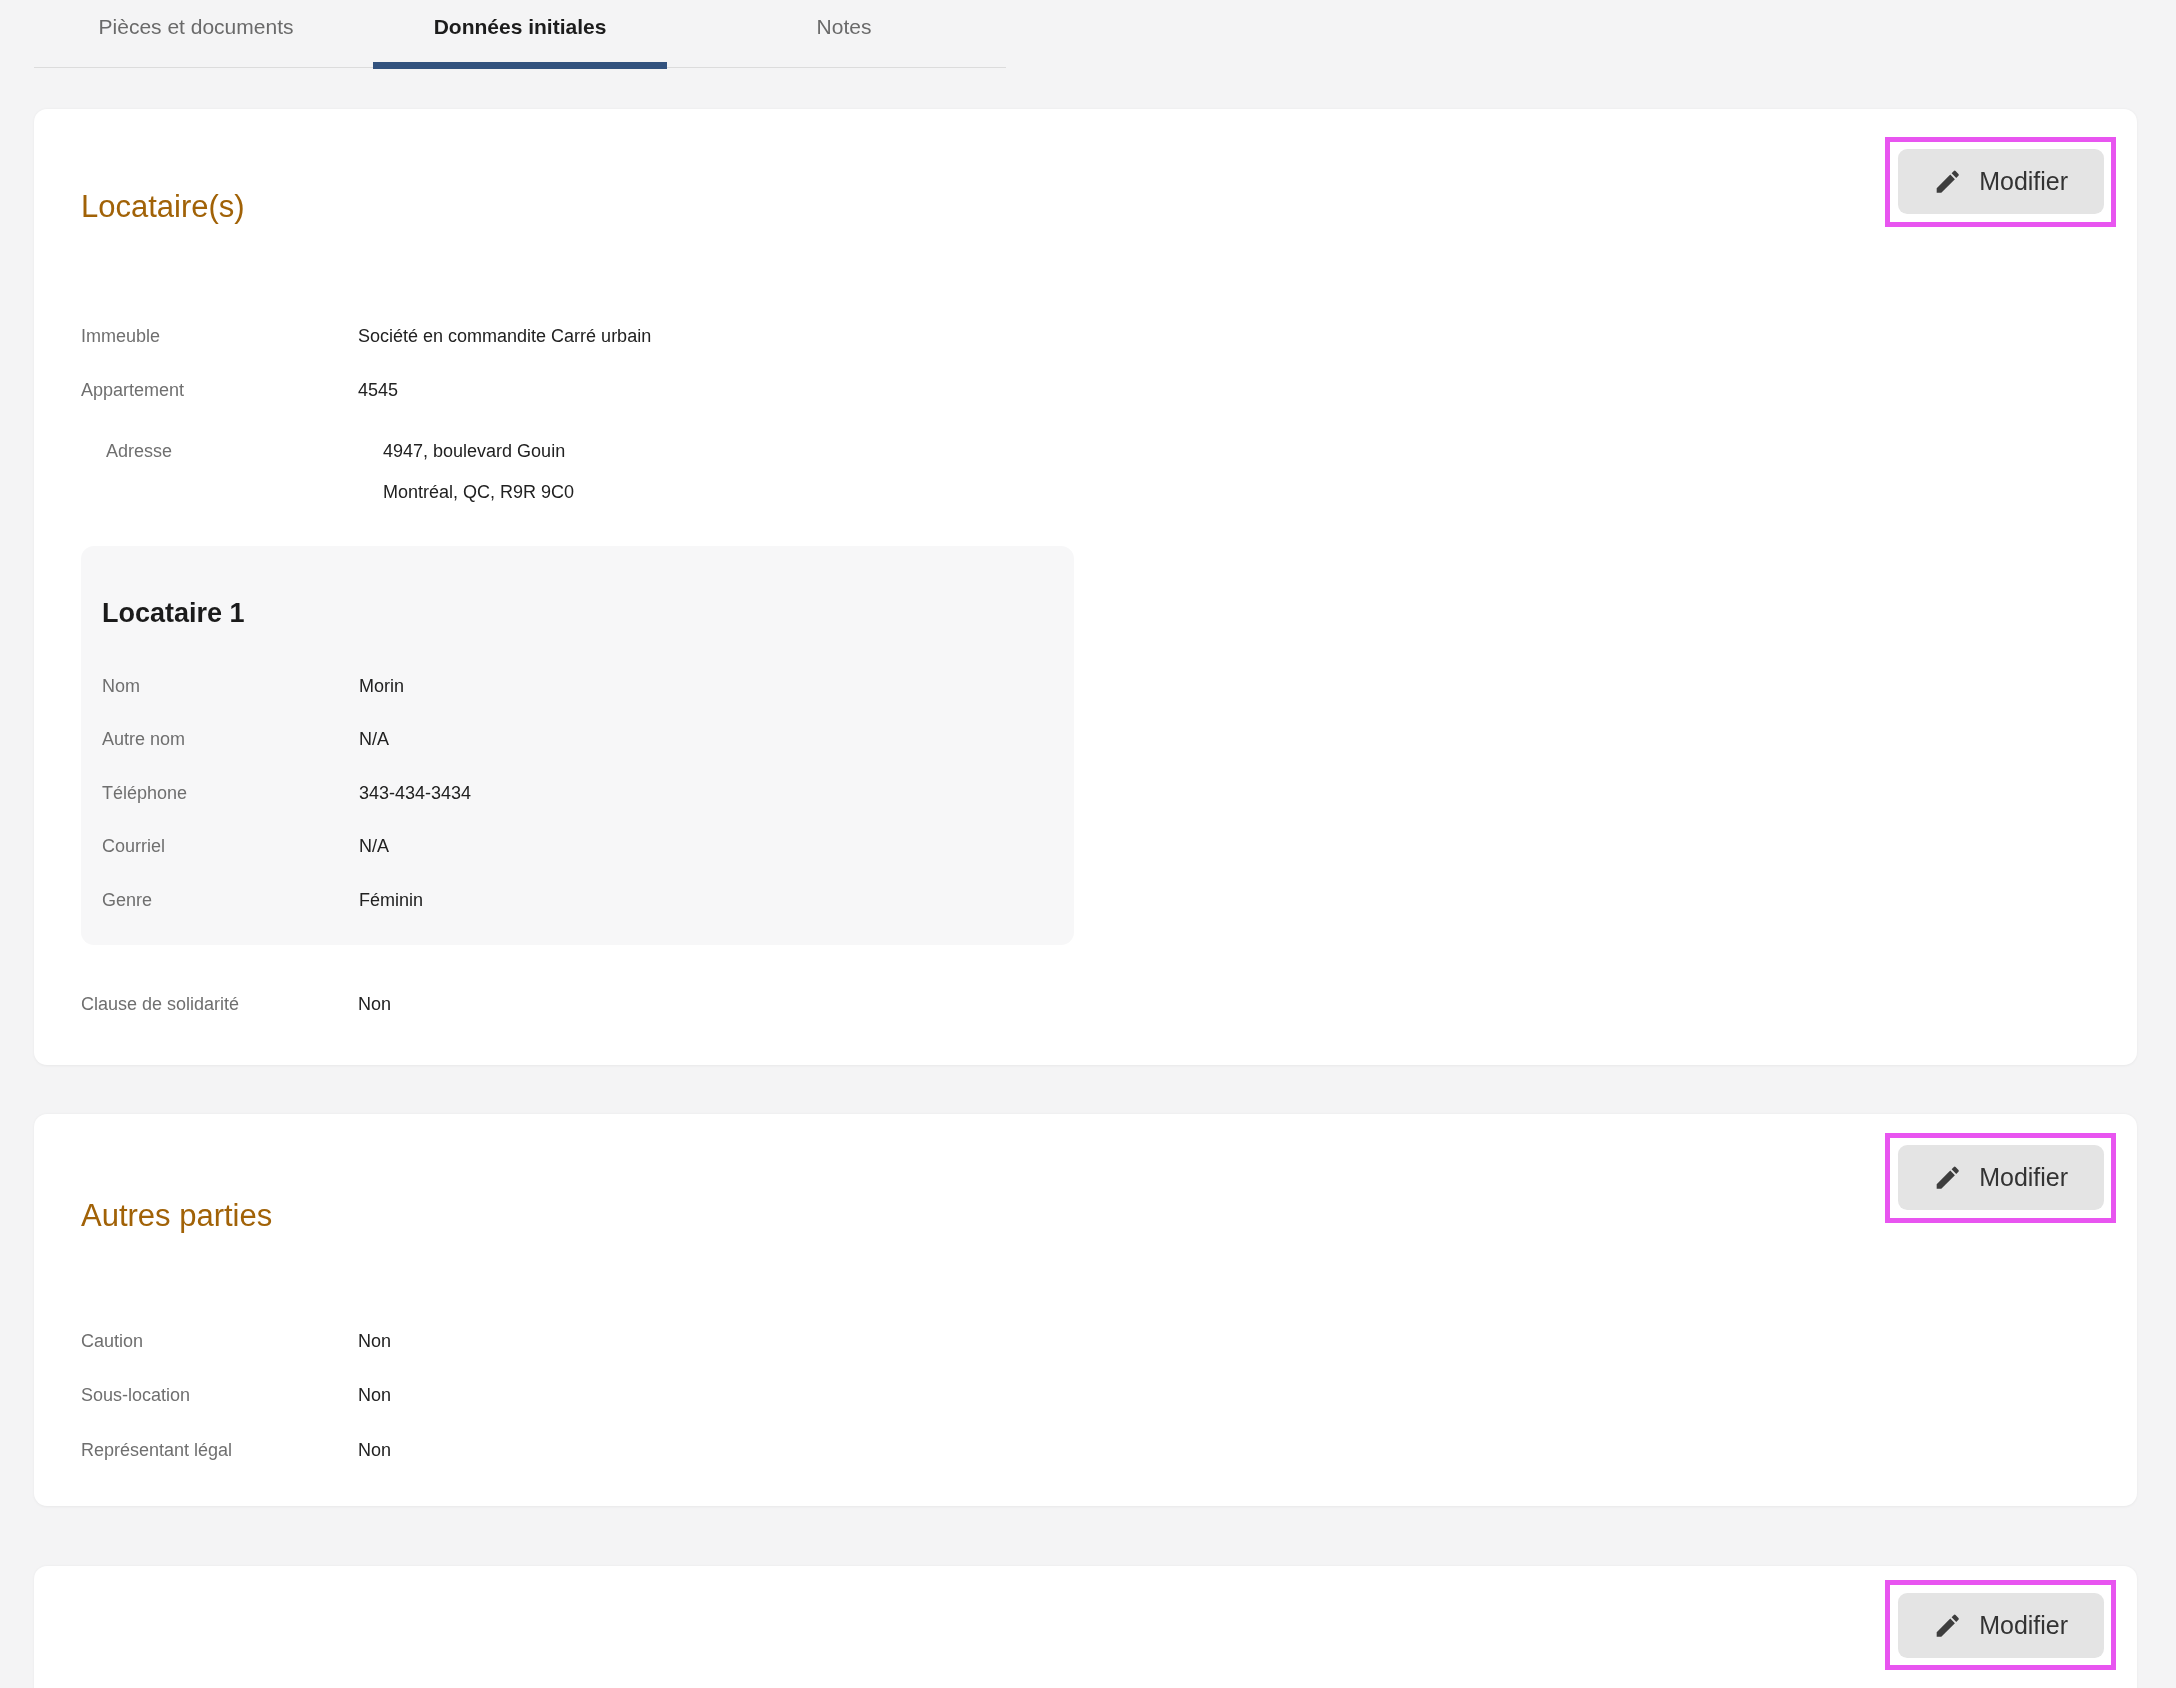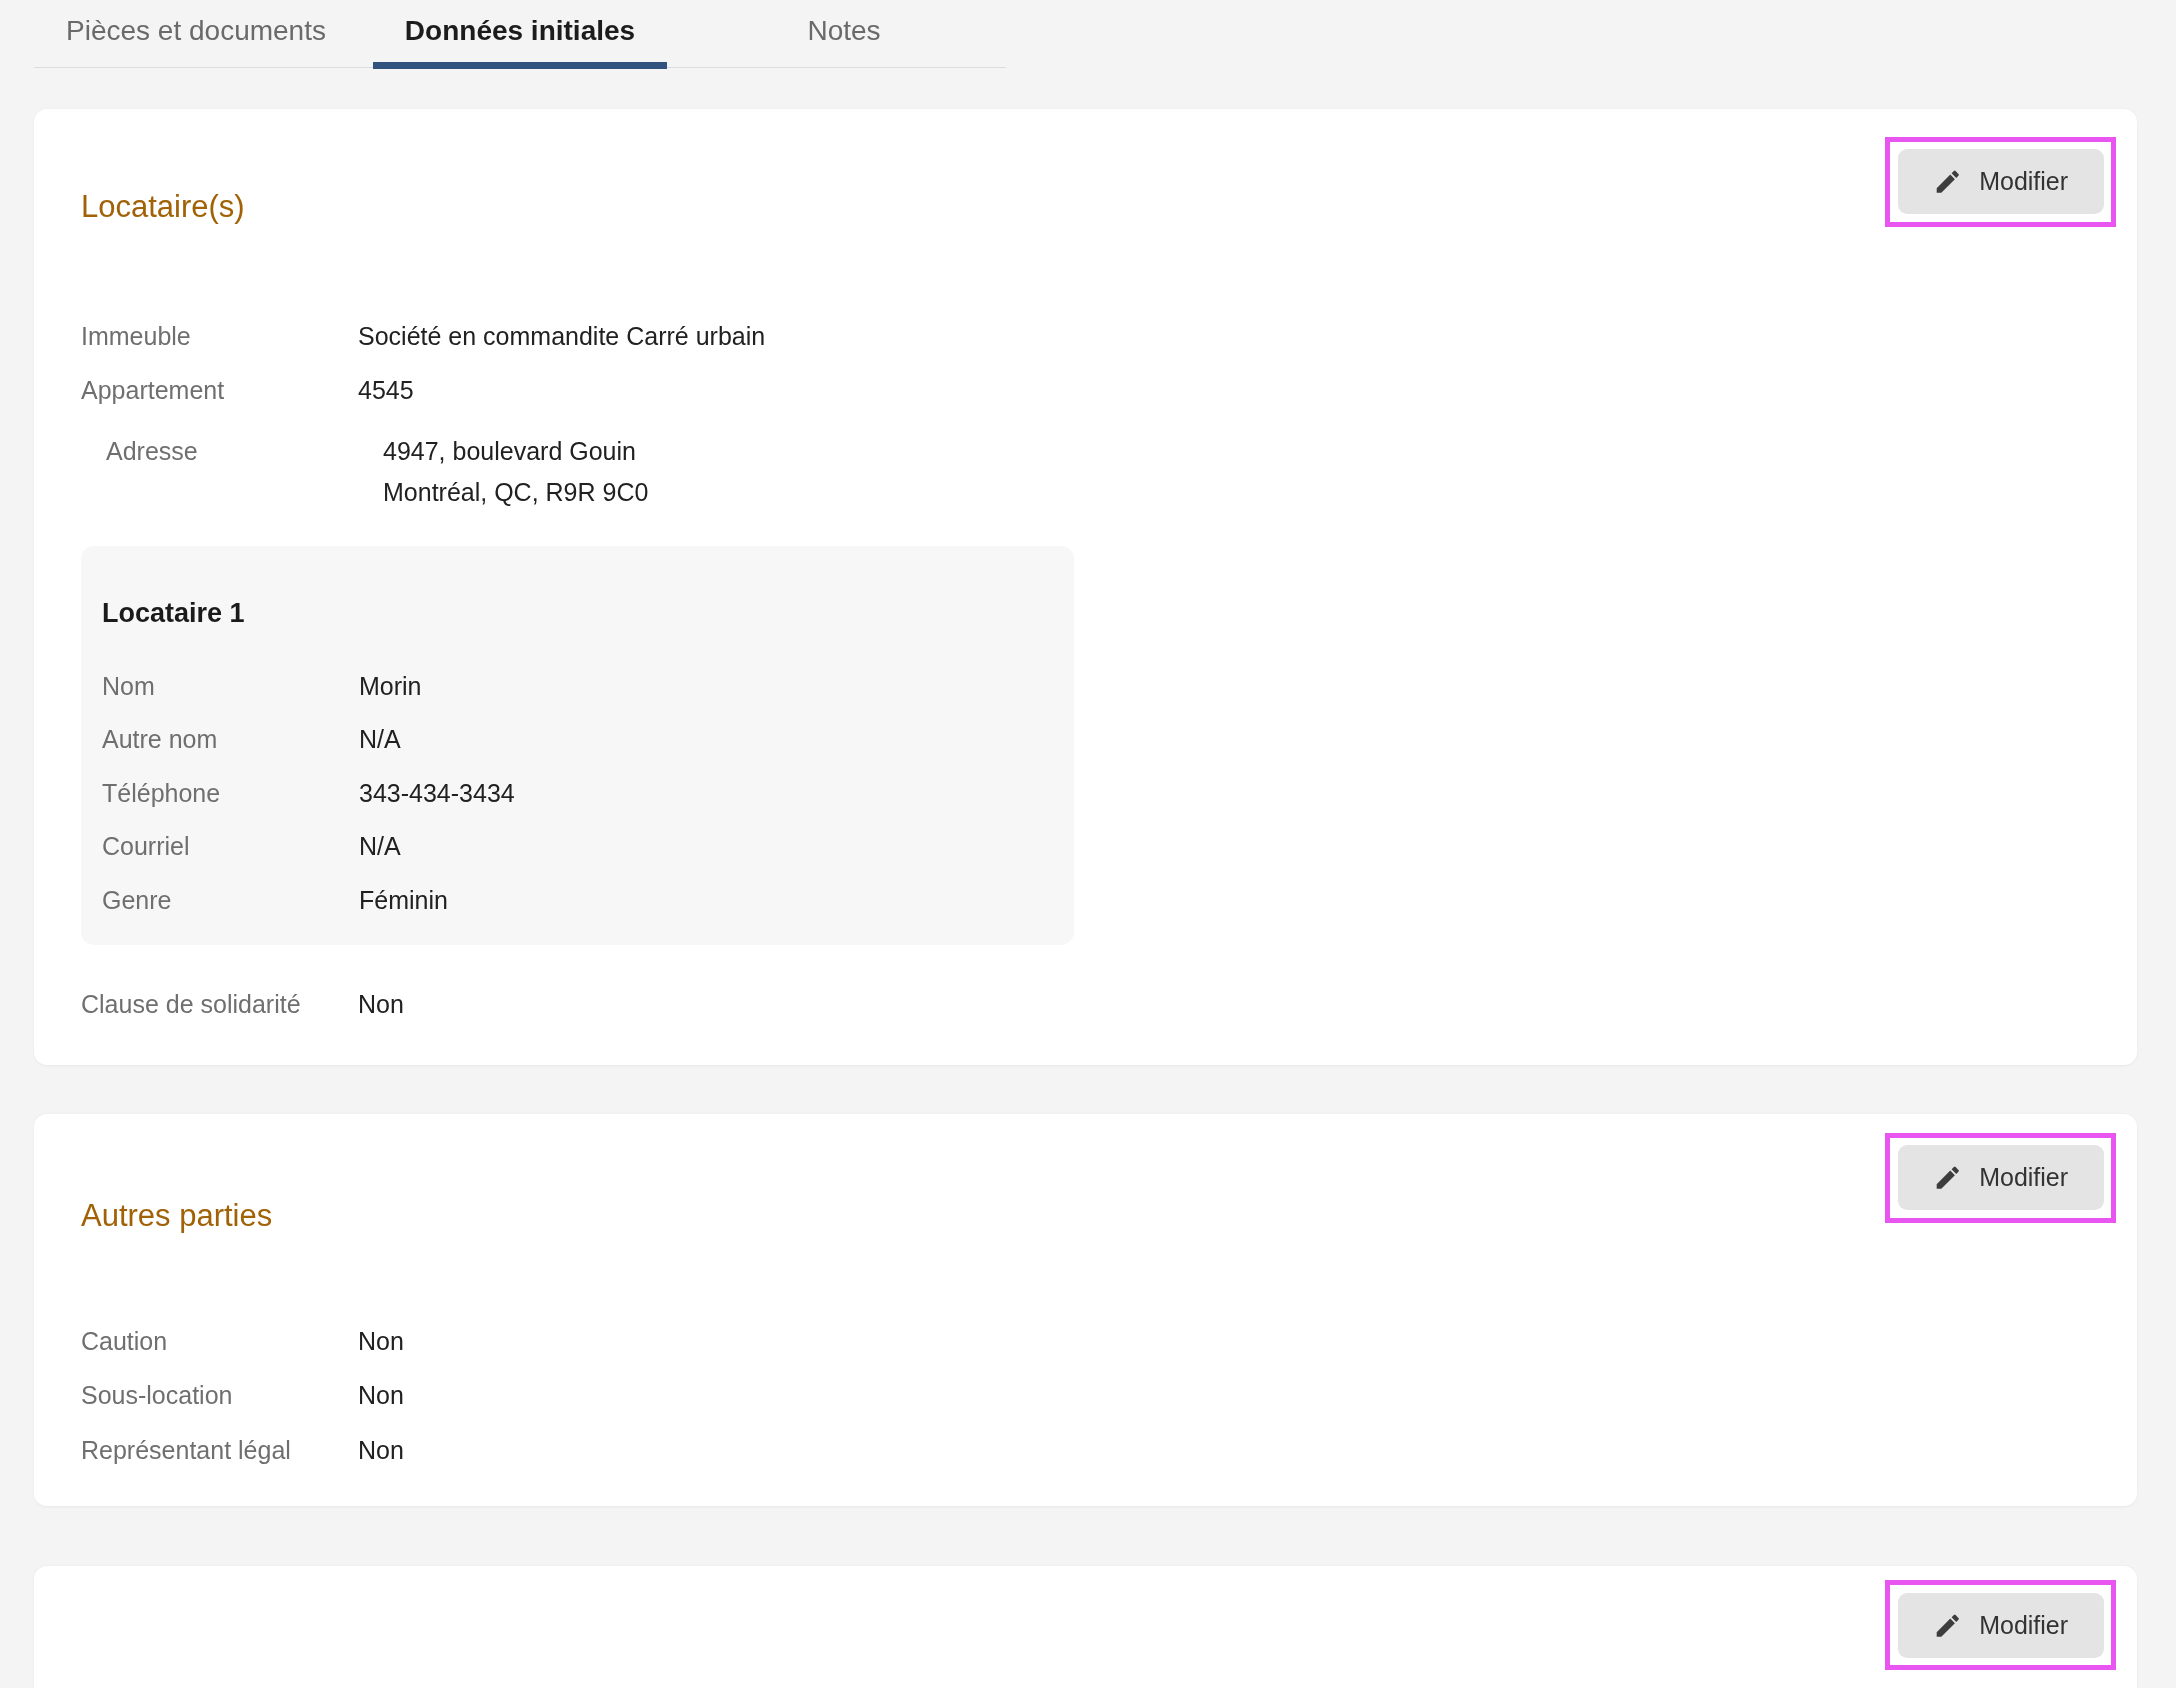--- a/index.html
+++ b/index.html
@@ -14,21 +14,21 @@
     background:#f4f4f5;
     font-family:"Liberation Sans","DejaVu Sans",sans-serif;
     color:#212121;
   }
   
   .tabs{
     margin-left:34px;width:972px;height:68px;
     display:flex;border-bottom:1.8px solid #dcdcdc;
   }
   .tab{
-    flex:1;text-align:center;font-size:28px;color:#6a6a6a;
+    flex:1;text-align:center;font-size:21px;color:#6a6a6a;
     padding-top:14.8px;position:relative;cursor:pointer;
   }
   .tab.active{color:#1c1c1c;font-weight:600;}
   .tab.active::after{
     content:"";position:absolute;left:14.8px;right:14.8px;bottom:-1.8px;height:6.5px;
     background:var(--tab-underline);
   }
   
   .card{
     background:#ffffff;border-radius:13px;
@@ -51,21 +51,21 @@
   .card3 .hl{top:14px;}
   .btn{
     width:206px;height:65px;background:#e4e4e4;border:none;border-radius:9.2px;
     display:flex;align-items:center;justify-content:center;gap:16.6px;
     font-family:inherit;font-size:25px;color:#333333;cursor:pointer;
   }
   .btn svg{width:29.5px;height:29.5px;fill:#3d3d3d;flex-shrink:0;}
   
   .rows{margin-top:92px;}
   .card1 .rows{margin-top:96px;}
-  .row{display:flex;font-size:25px;line-height:29.5px;margin-bottom:25px;}
+  .row{display:flex;font-size:18px;line-height:29.5px;margin-bottom:25px;}
   .row:last-child{margin-bottom:0;}
   .row .lbl{width:277px;flex-shrink:0;color:#6f6f6f;}
   .row .val{color:#212121;}
   .row.multi{line-height:41px;margin-bottom:33px;margin-left:25px;}
   .link{color:var(--link);cursor:pointer;text-decoration:none;}
   
   .subcard{
     margin-top:0;width:993px;background:#f7f7f8;border-radius:13px;
     padding:24px 0 29.5px 21px;
   }

